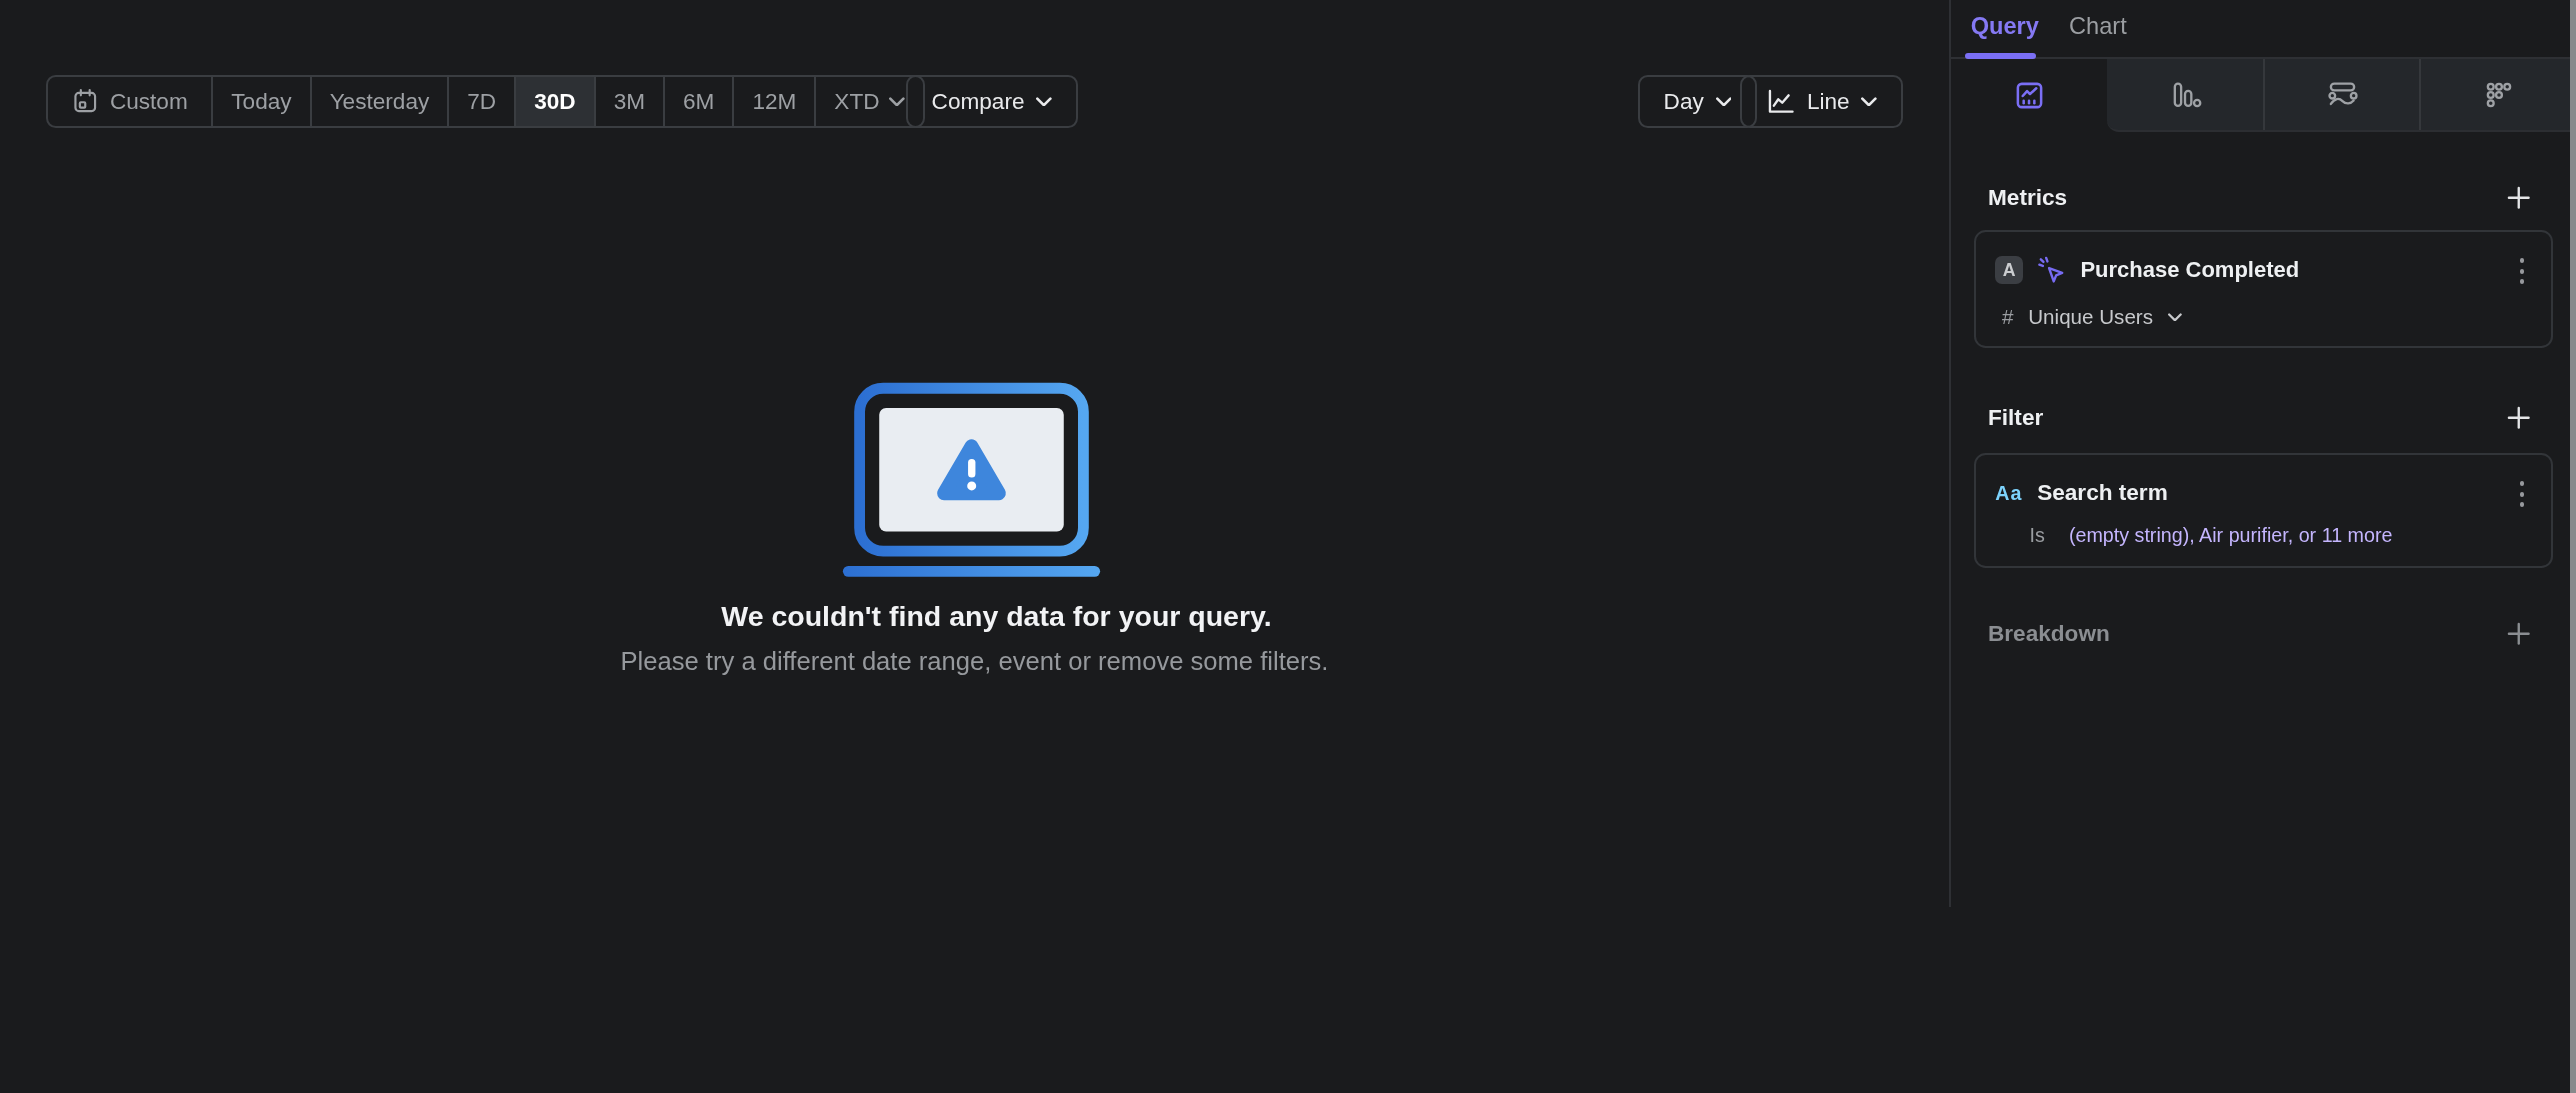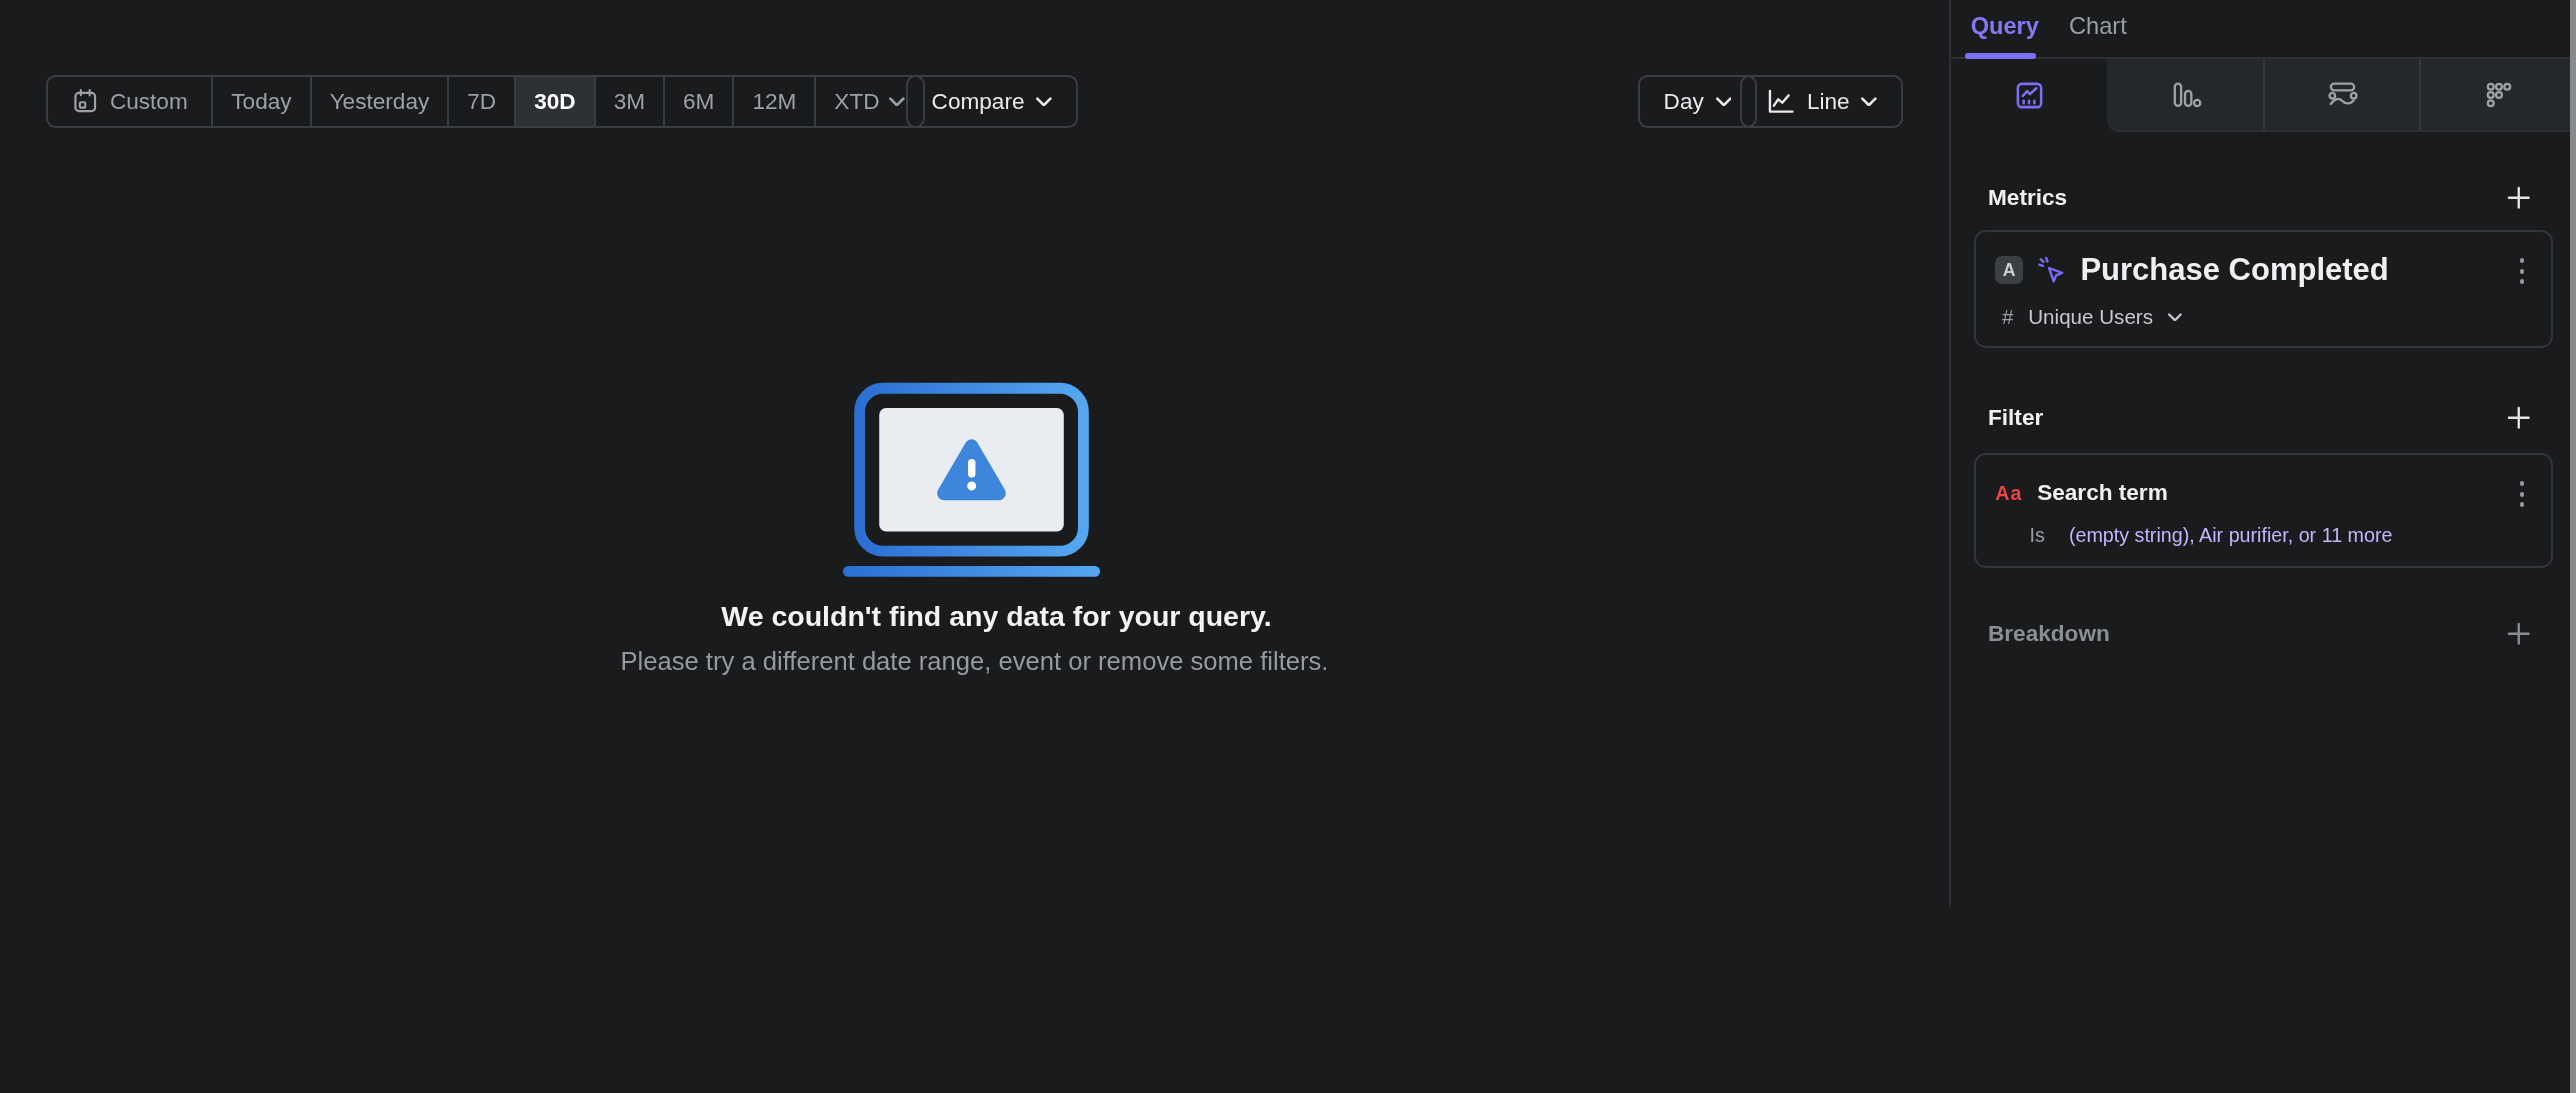--- a/index.html
+++ b/index.html
@@ -62,31 +62,31 @@
   .sec-header.dim .plus-icon { color:#8b8e92; }
   .plus-icon line { stroke:currentColor; stroke-width:2.4; stroke-linecap:round; }
 
   .card { position:absolute; left:22.6px; right:22.6px; border:2px solid #323539; border-radius:11.8px;
           background:#1a1b1d; }
   .metric-card { top:230px; height:118px; }
   .filter-card { top:453px; height:115px; }
   .card-row1 { position:absolute; left:19.7px; top:21.6px; height:33px; display:flex; align-items:center; cursor:pointer; }
   .series-badge { width:27.5px; height:27.5px; border-radius:6.9px; background:#3b3e43; color:#cbcdd0;
                   font-size:17.7px; font-weight:700; display:flex; align-items:center; justify-content:center; }
-  .event-label { margin-left:12.8px; font-size:31px; font-weight:600; color:#eef0f2; }
+  .event-label { margin-left:12.8px; font-size:22px; font-weight:600; color:#eef0f2; }
   .kebab { position:absolute; right:15.7px; top:23.6px; width:27.5px; height:31px; display:flex;
            flex-direction:column; align-items:center; justify-content:center; gap:5.9px; cursor:pointer; }
   .kebab i { width:4.9px; height:4.9px; border-radius:50%; background:#97999d; }
   .card-row2 { position:absolute; display:flex; align-items:center; cursor:pointer; }
   .metric-card .card-row2 { left:26.5px; top:73px; gap:14.7px; color:#c7c9cc; }
   .hash { color:#9b9ea2; font-size:20.6px; }
   .agg-label { font-size:20.6px; color:#c7c9cc; }
   .chev-sm { width:13.8px; height:8.8px; color:#c7c9cc; }
   .chev-sm polyline { fill:none; stroke:currentColor; stroke-width:2; stroke-linecap:round; stroke-linejoin:round; }
-  .aa-badge { font-size:19.7px; font-weight:700; color:#ef4444; letter-spacing:1px; }
+  .aa-badge { font-size:19.7px; font-weight:700; color:#7dd3fc; letter-spacing:1px; }
   .prop-label { margin-left:14.7px; font-size:22.6px; font-weight:600; color:#eef0f2; }
   .filter-card .card-row2 { left:54px; top:69px; }
   .op-label { font-size:19.7px; color:#9a9da1; }
   .val-label { margin-left:24px; font-size:19.7px; color:#c4b5fd; }
 
   .scroll-strip { position:absolute; right:0; top:0; width:5.9px; height:1093px; background:#88898b; }
 
   svg { display:block; }
   .stroke-ico path, .stroke-ico polyline, .stroke-ico line, .stroke-ico rect, .stroke-ico circle
    { fill:none; stroke:currentColor; stroke-linecap:round; stroke-linejoin:round; }

